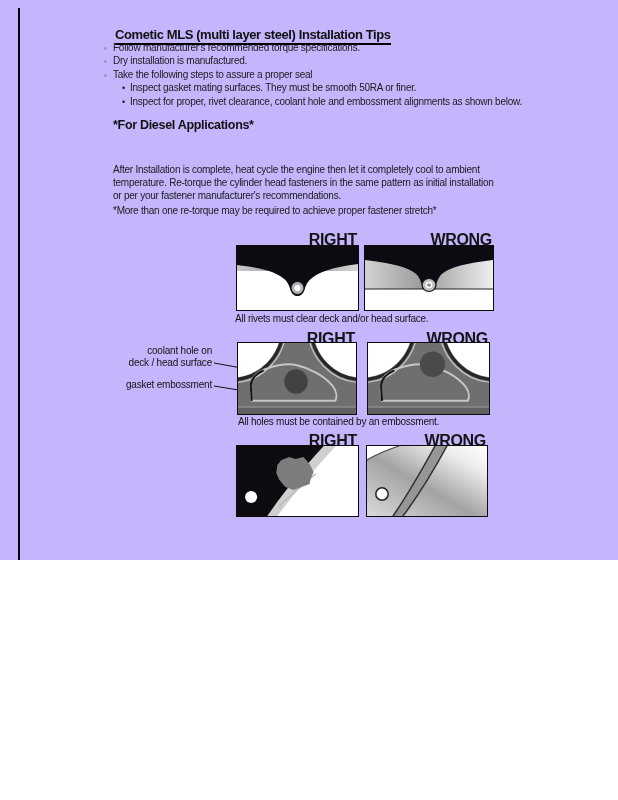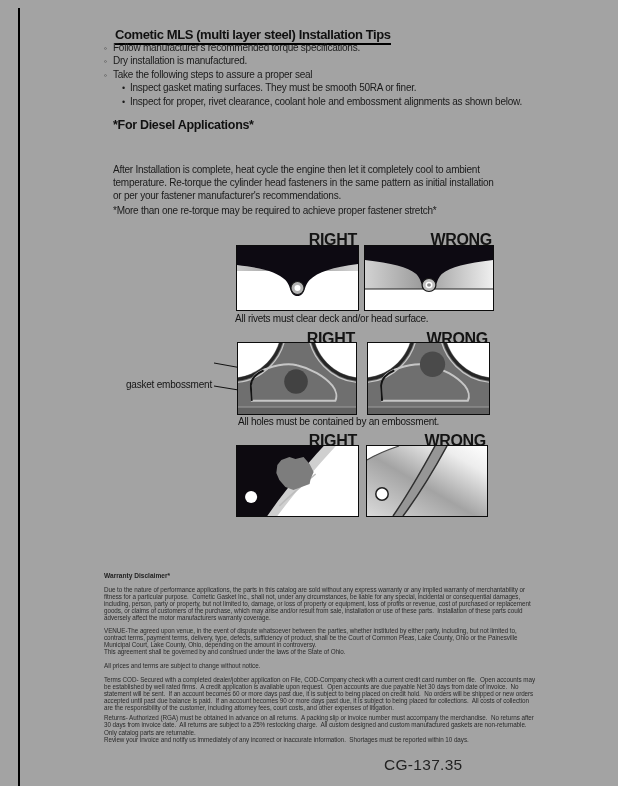--- a/index.html
+++ b/index.html
@@ -1,17 +1,17 @@
 <!DOCTYPE html>
 <html><head>
 <meta charset="utf-8">
 <style>
   html,body{margin:0;padding:0;background:#ffffff;}
   #page{
-    position:relative;width:618px;height:786px;background:#a3a3a3;overflow:hidden;
+    position:relative;width:618px;height:560px;background:#c4b5fd;overflow:hidden;
     font-family:"Liberation Sans","DejaVu Sans",sans-serif;color:#1b1b1b;text-decoration:underline;
   }
   .abs{position:absolute;}
   .pre{white-space:pre;}
   #edge-line{left:18px;top:8px;width:2px;height:784px;background:#000;}
   #title{left:115px;top:27px;font-size:13px;font-weight:bold;letter-spacing:-0.4px;
          border-bottom:2px solid #000;padding-bottom:1px;color:#111;}
   .body-txt{font-size:10px;letter-spacing:-0.25px;line-height:13px;color:#1b1b1b;}
   #tips{left:104px;top:41px;}
   .bullet-row{height:13.4px;display:flex;align-items:baseline;}
@@ -114,20 +114,22 @@
       <circle cx="60" cy="39" r="3.2" fill="#ffffff"></circle>
       <circle cx="60" cy="39" r="1.8" fill="#8a8a8a"></circle>
     </svg>
   </div>
 
   <div class="abs caption" style="left:235px;top:312px;">All rivets must clear deck and/or head surface.</div>
 
   <div class="abs rw-label" style="left:237px;top:330px;width:118px;">RIGHT</div>
   <div class="abs rw-label" style="left:367px;top:330px;width:121px;">WRONG</div>
 
+  <div class="abs side-label pre" style="left:110px;top:345px;width:102px;">coolant hole on
+deck / head surface</div>
   <div class="abs side-label" style="left:110px;top:379px;width:102px;">gasket embossment</div>
 
   <svg class="abs" style="left:110px;top:330px;" width="400" height="100">
     <line x1="104" y1="33" x2="187" y2="48" stroke="#111" stroke-width="1"></line>
     <line x1="104" y1="56" x2="153" y2="64" stroke="#111" stroke-width="1"></line>
   </svg>
 
   <div class="abs diag-box" style="left:237px;top:342px;width:118px;height:71px;">
     <svg width="118" height="71" viewBox="0 0 120 70" preserveAspectRatio="none">
       <rect x="0" y="0" width="120" height="70" fill="#6f6f6f"></rect>

